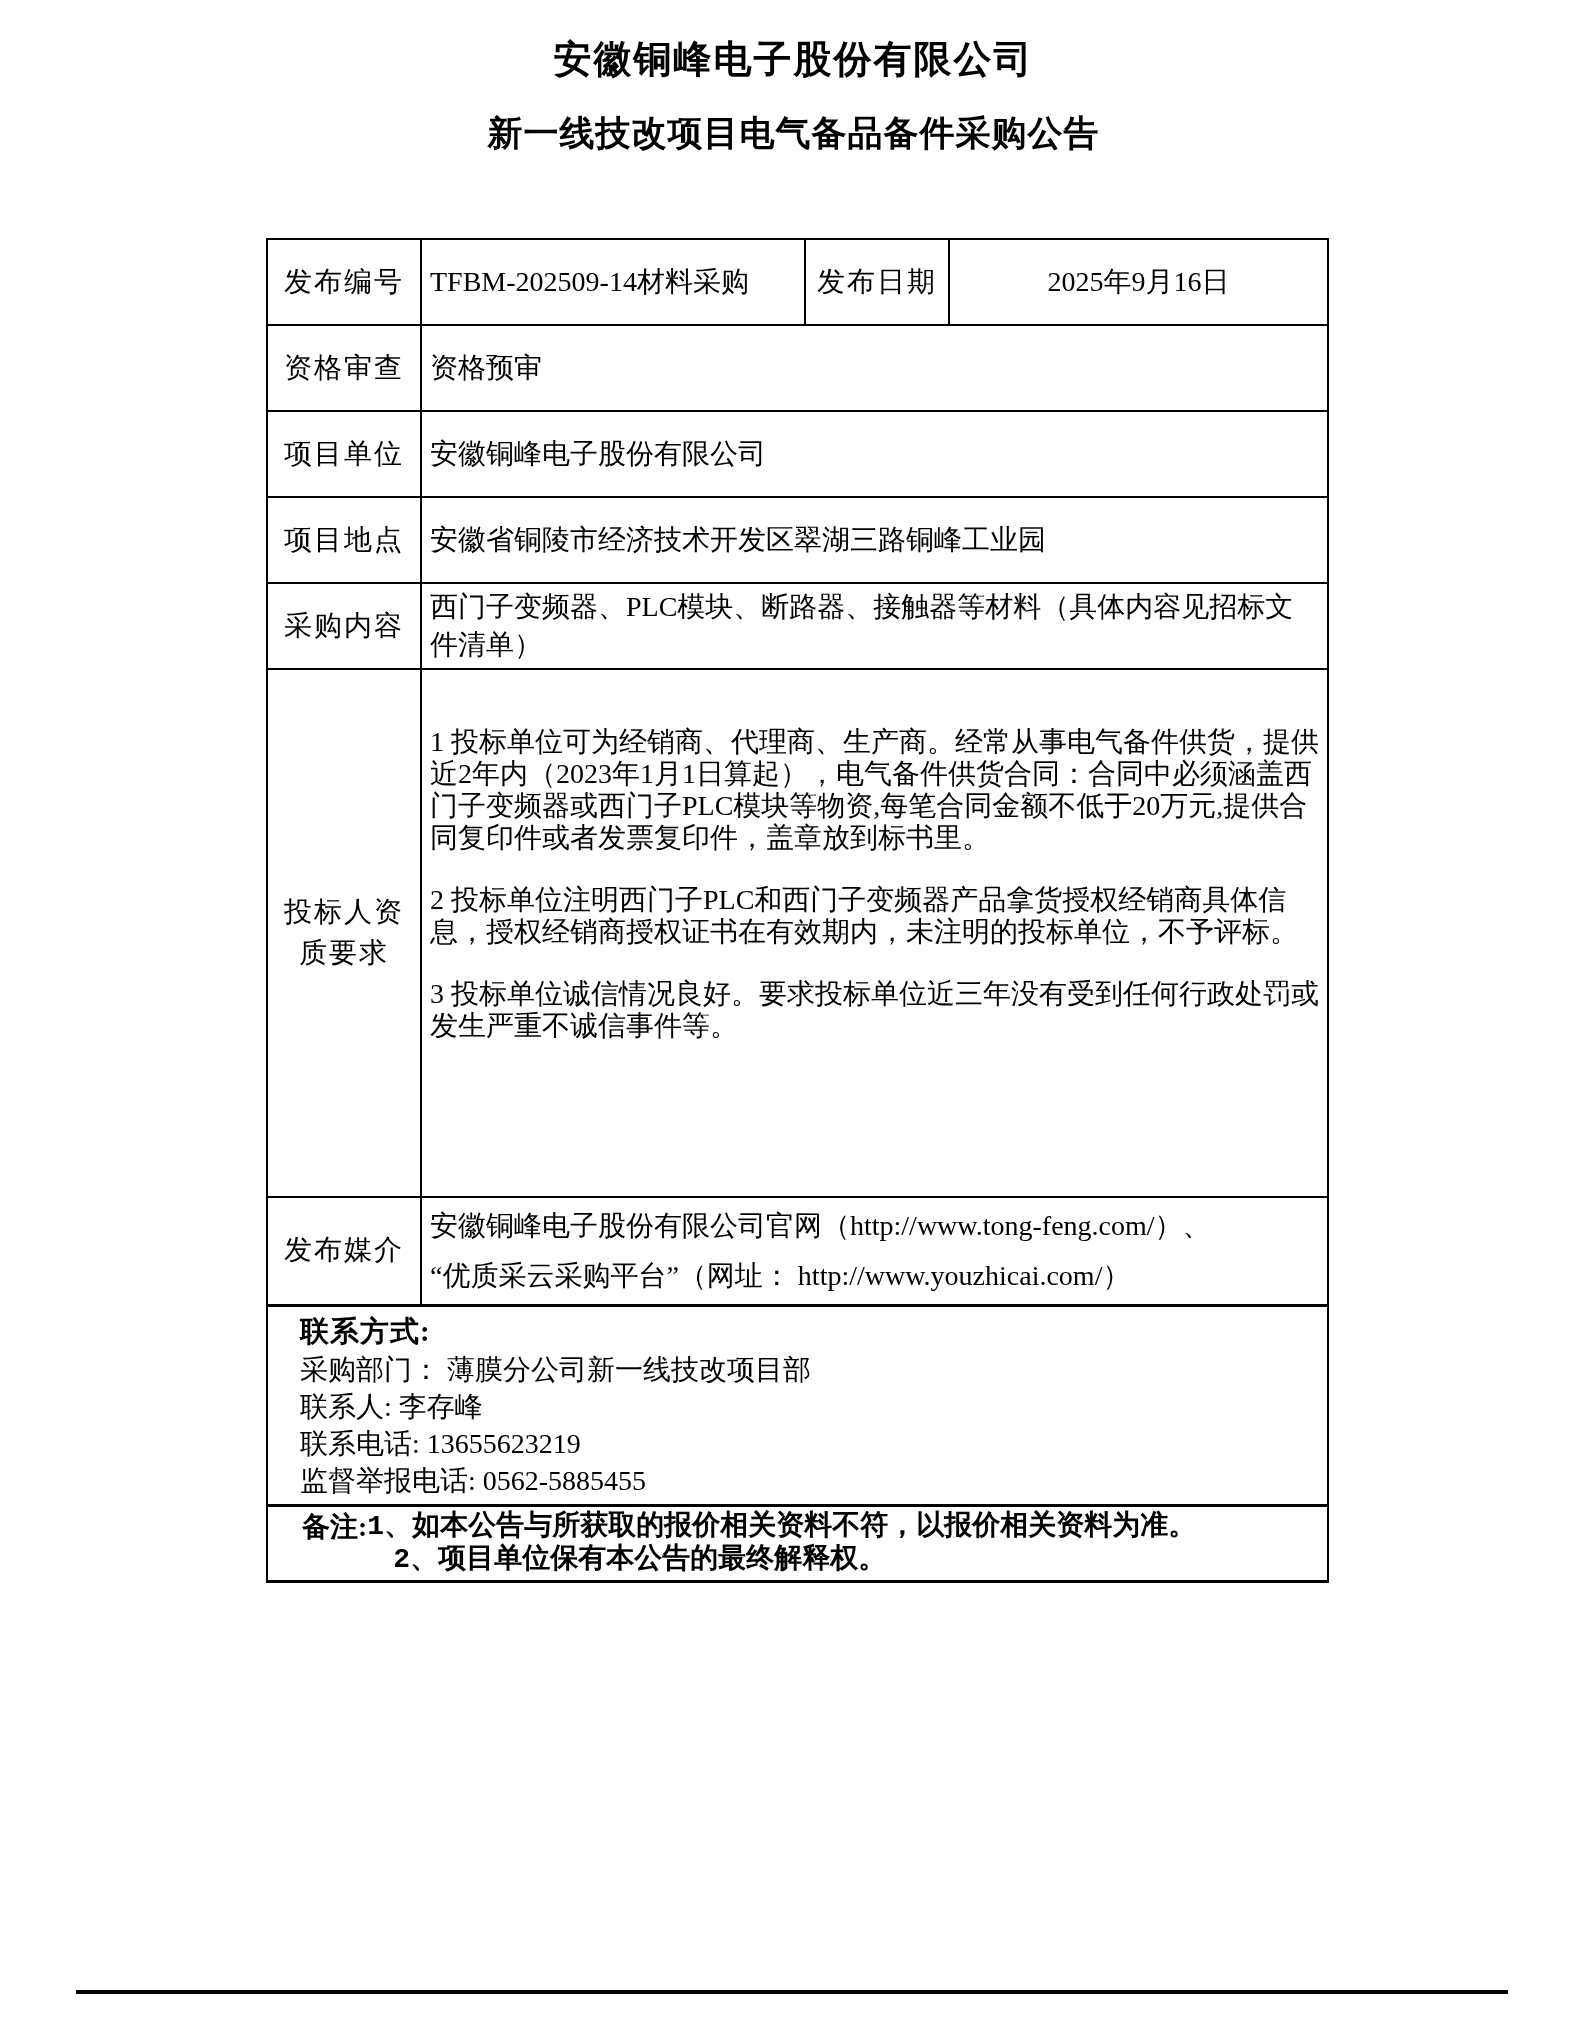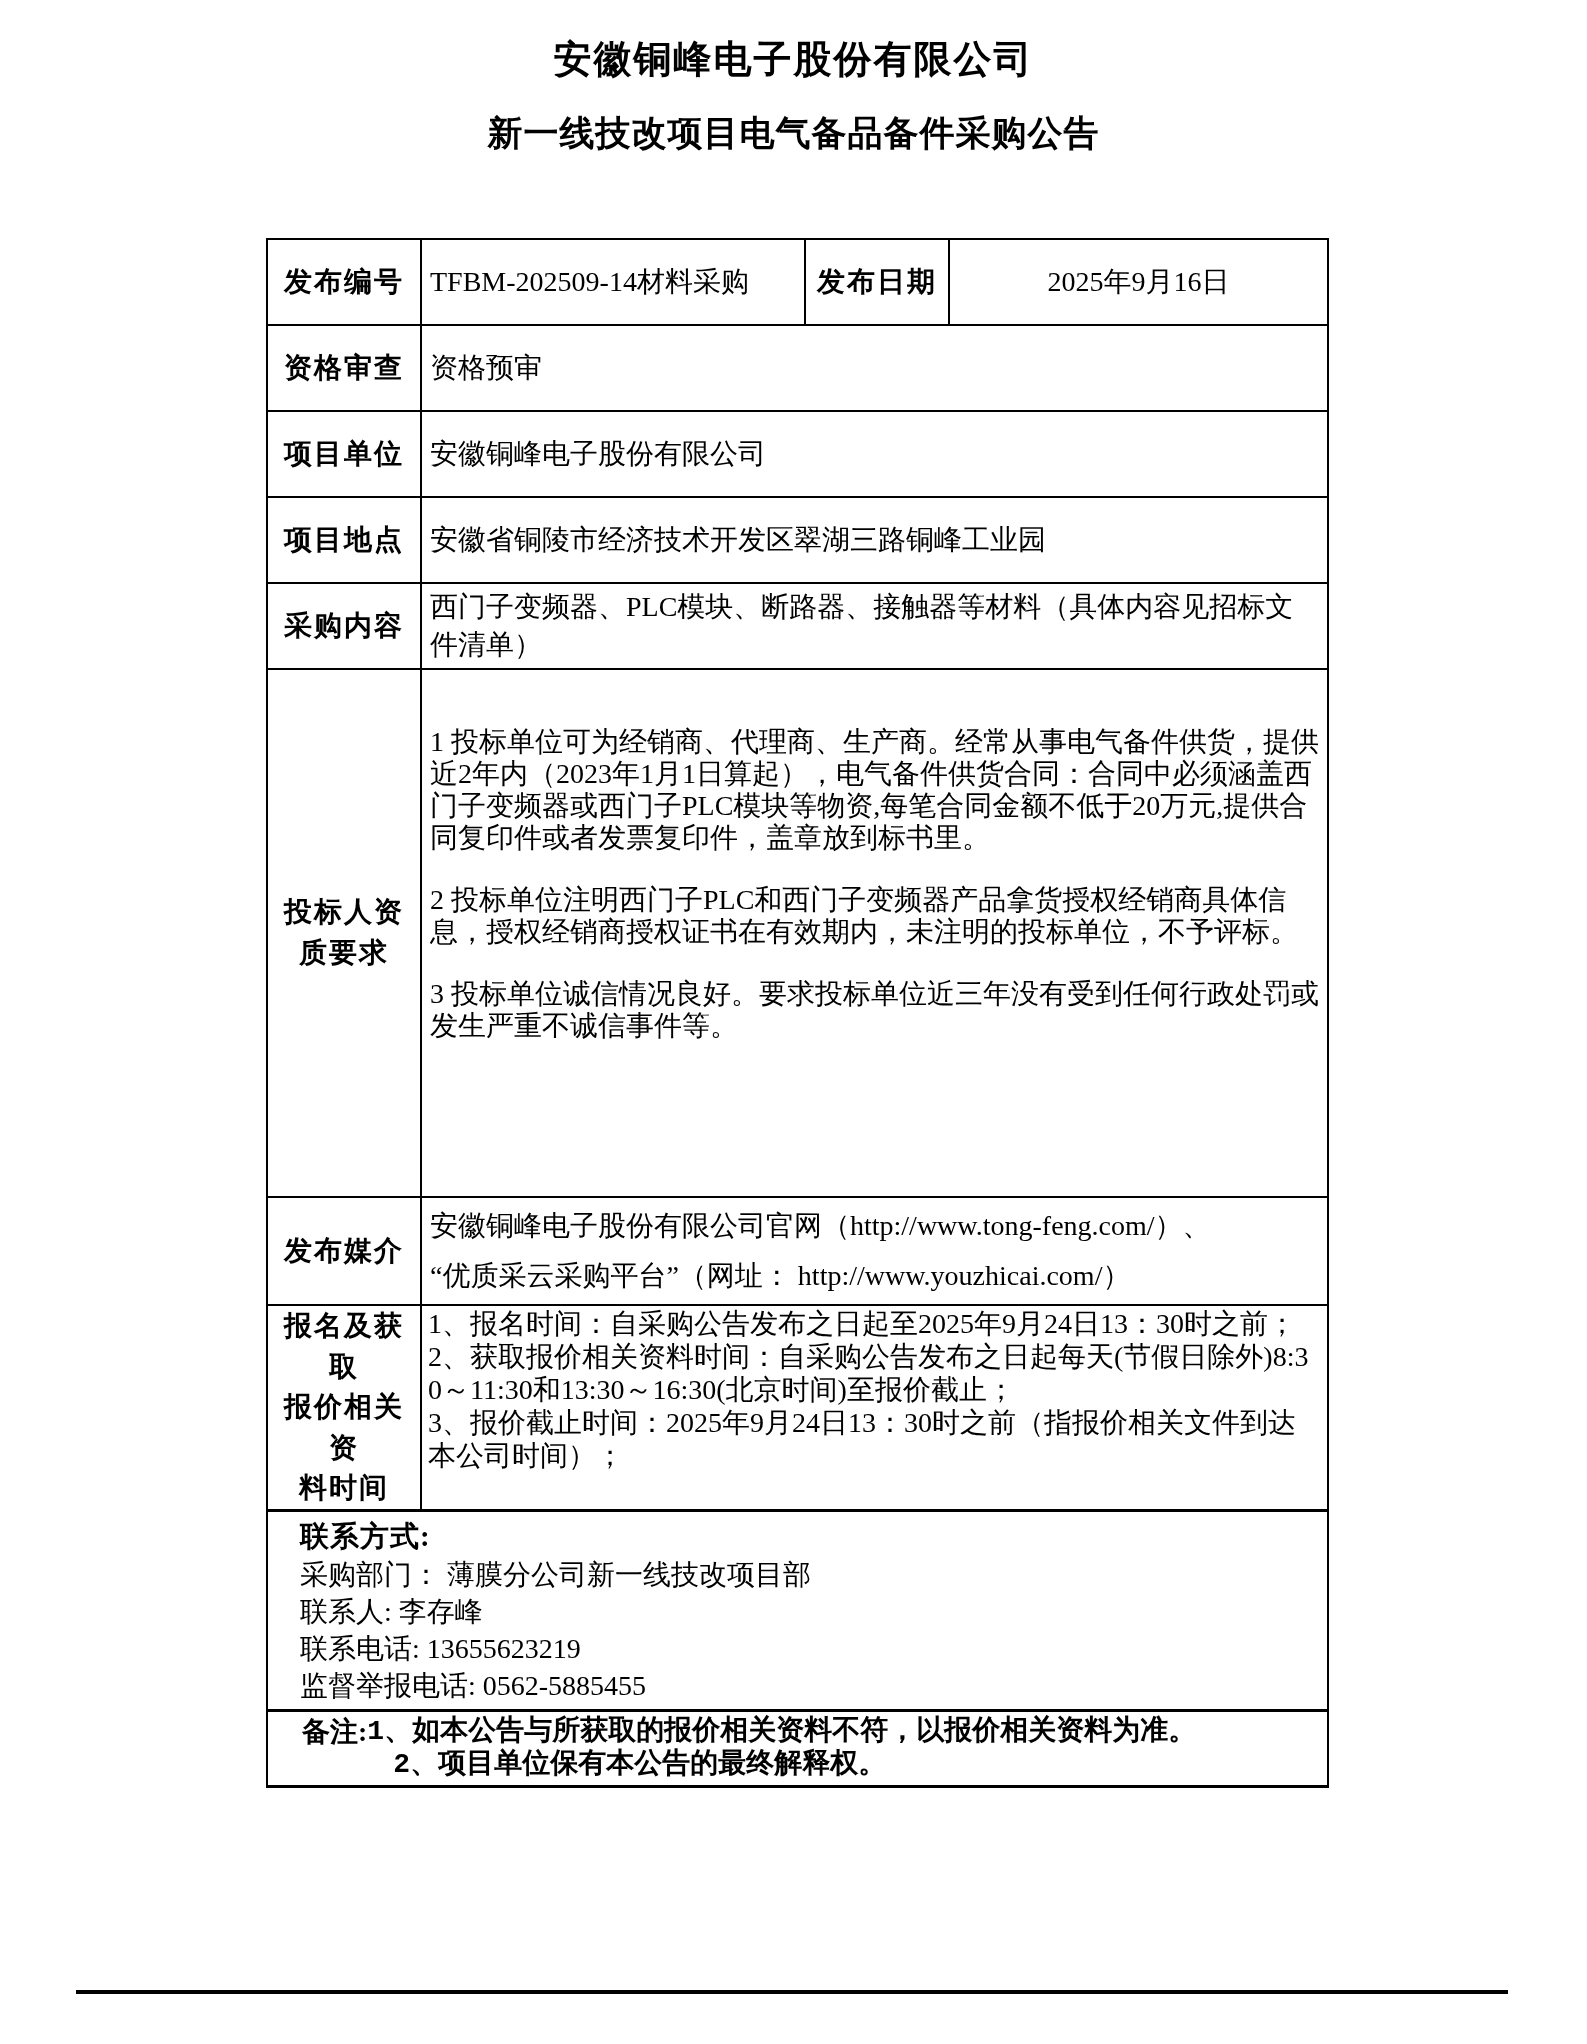--- a/index.html
+++ b/index.html
@@ -16,23 +16,23 @@
     position:absolute;top:110px;left:0;width:1587px;text-align:center;
     font-size:35px;font-weight:bold;letter-spacing:1px;
     font-family:"Liberation Sans", sans-serif;
   }
   table.doc{
     position:absolute;left:266px;top:238px;width:1061px;
     border-collapse:collapse;table-layout:fixed;
   }
   td{border:2px solid #000;overflow:hidden;}
   td.lbl{
-    font-weight:bold;text-align:center;vertical-align:middle;
+    font-weight:normal;text-align:center;vertical-align:middle;
     font-size:28px;letter-spacing:2px;line-height:1.45;
-    white-space:pre-line;padding:0 2px;
+    white-space:pre-line;padding:12px 2px;
   }
   td.val{
     font-size:28px;vertical-align:middle;text-align:left;
     padding:2px 8px;line-height:1.35;word-break:break-all;
   }
   td.center{text-align:center;}
   td.qual{
     vertical-align:top;padding-top:56px;line-height:32px;
   }
   .qual .ln{margin:0 0 30px 0;}
@@ -109,30 +109,20 @@
   </tr>
 
   <tr style="height:108px">
     <td class="lbl">发布媒介</td>
     <td class="val media" colspan="3">
           <div class="ln">安徽铜峰电子股份有限公司官网（http://www.tong-feng.com/）、</div>
           <div class="ln">“优质采云采购平台”（网址： http://www.youzhicai.com/）</div>
         </td>
   </tr>
 
-  <tr style="height:166px">
-    <td class="lbl">报名及获取
-报价相关资
-料时间</td>
-    <td class="val items" colspan="3">
-          <div class="ln">1、报名时间：自采购公告发布之日起至2025年9月24日13：30时之前；</div>
-          <div class="ln">2、获取报价相关资料时间：自采购公告发布之日起每天(节假日除外)8:30～11:30和13:30～16:30(北京时间)至报价截止；</div>
-          <div class="ln">3、报价截止时间：2025年9月24日13：30时之前（指报价相关文件到达本公司时间）；</div>
-        </td>
-  </tr>
 
   <tr style="height:200px" class="thick-top">
     <td class="contact-cell" colspan="4">
       <div class="contact-heading">联系方式:</div>
       <div class="contact-lines">
             <div class="ln">采购部门： 薄膜分公司新一线技改项目部</div>
             <div class="ln">联系人: 李存峰</div>
             <div class="ln">联系电话: 13655623219</div>
             <div class="ln">监督举报电话: 0562-5885455</div>
           </div>

